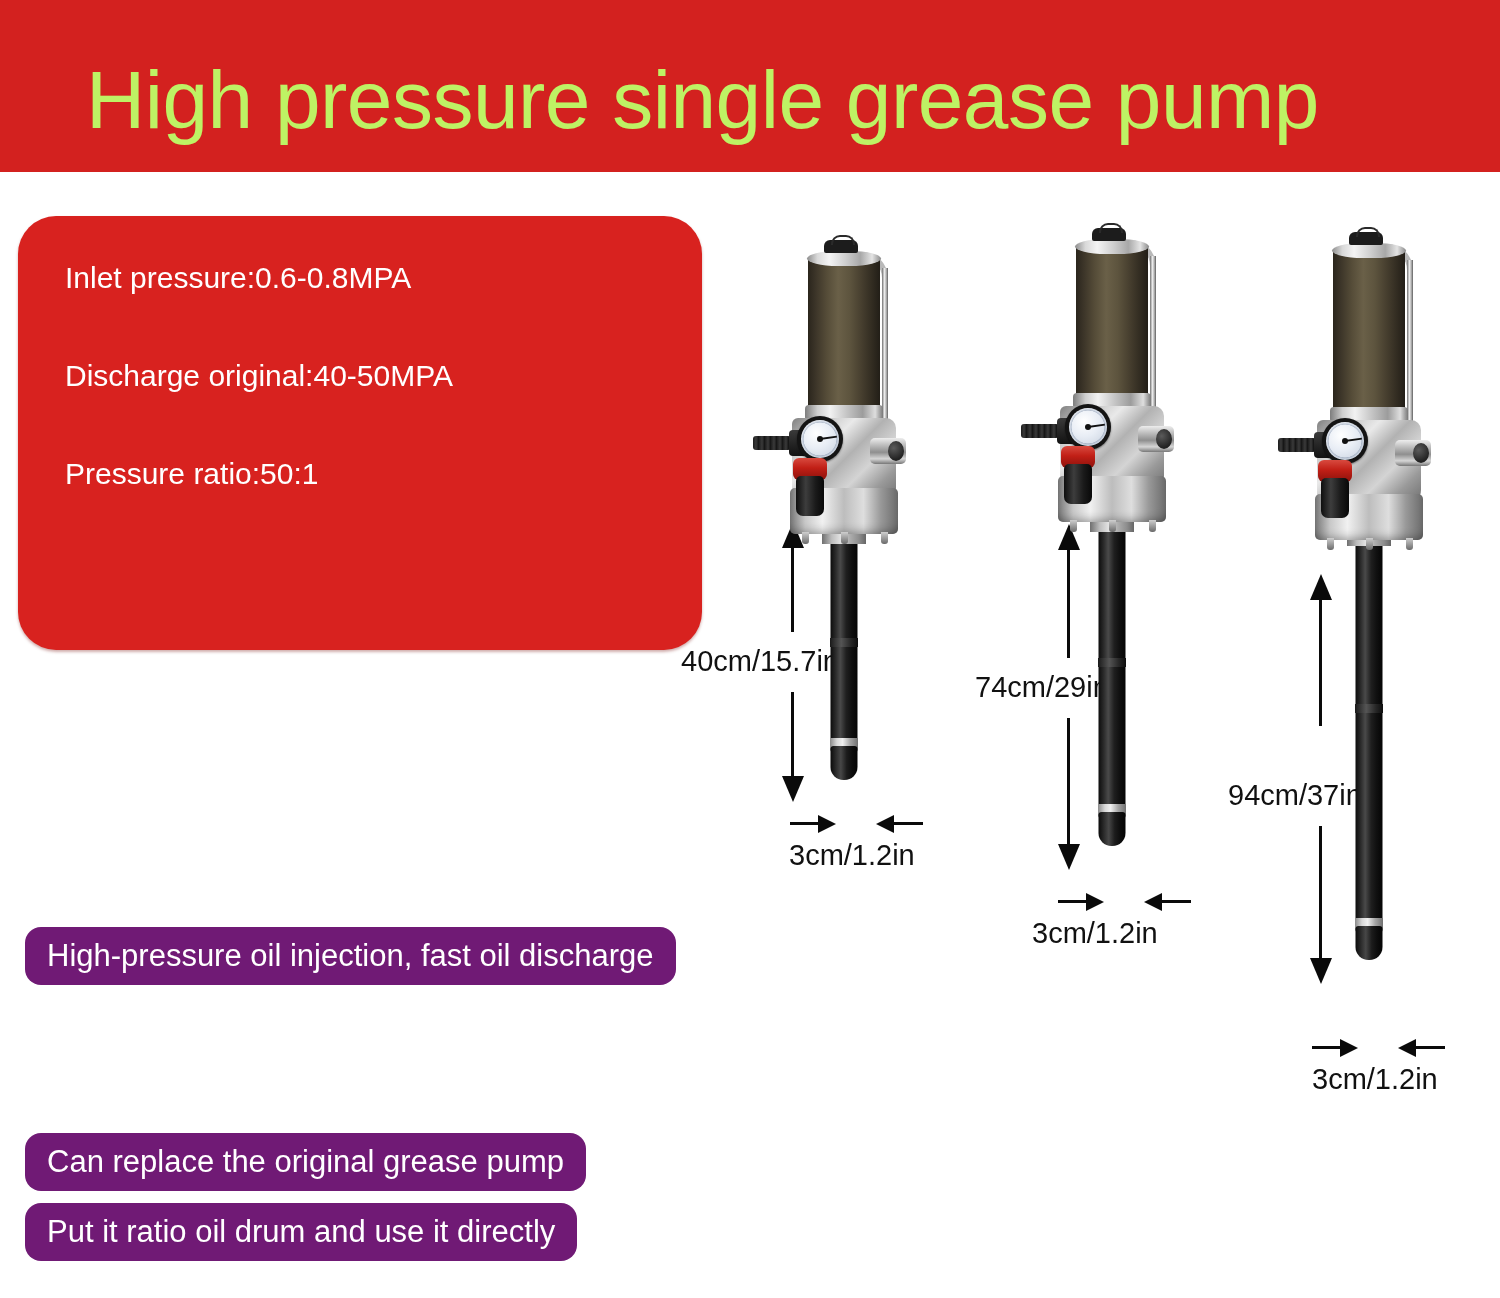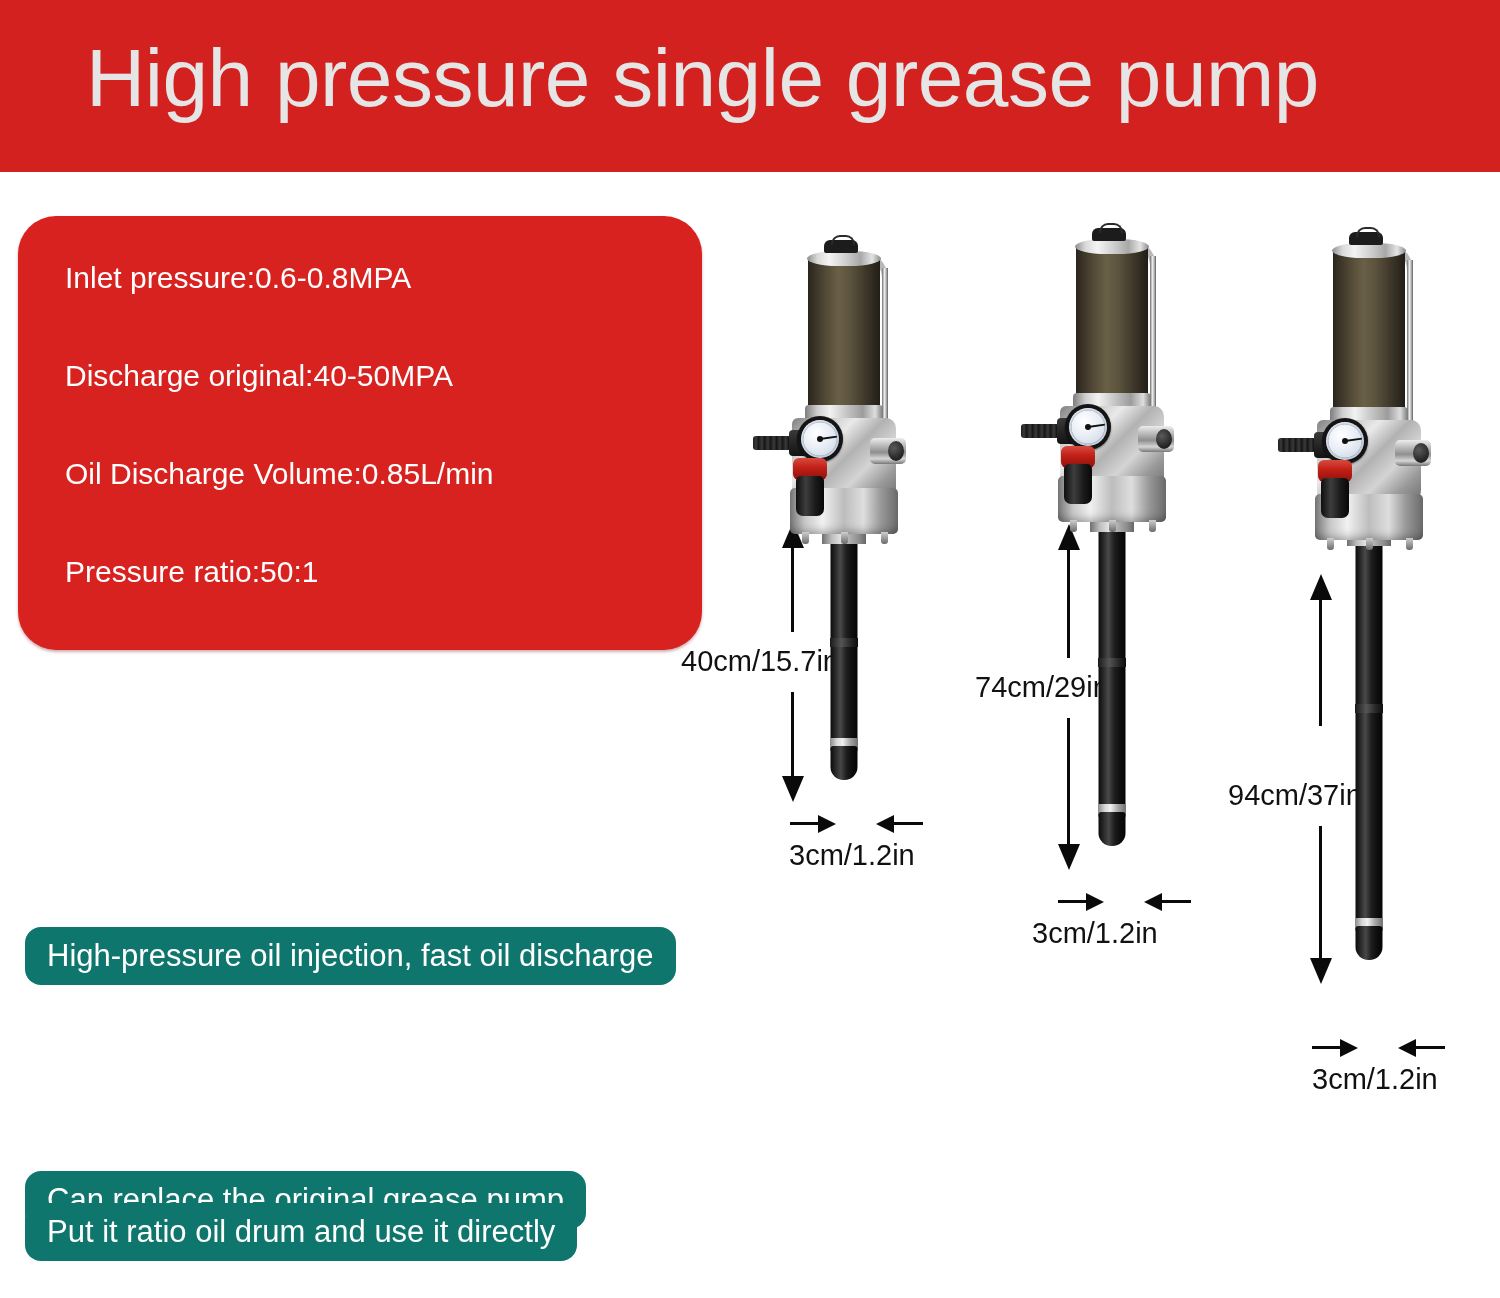--- a/index.html
+++ b/index.html
@@ -23,23 +23,23 @@
     position: absolute;
     left: 0;
     top: 0;
     width: 1500px;
     height: 172px;
     background: #D3211F;
   }
   .header-title {
     position: absolute;
     left: 86px;
-    top: 22px;
+    top: 44px;
     width: 1360px;
-    color: #e5e5e5;
+    color: #bef264;
     font-size: 82px;
     font-weight: 400;
     letter-spacing: -0.5px;
     line-height: 112px;
     white-space: nowrap;
     font-family: "Liberation Sans", sans-serif;
   }
 
   
   .spec-box {
@@ -66,21 +66,21 @@
     font-weight: 400;
     margin-bottom: 62px;
     white-space: nowrap;
     font-family: "Liberation Sans", sans-serif;
   }
   .spec-item:last-child { margin-bottom: 0; }
 
   
   .feature-pill {
     position: absolute;
-    background: #0f766e;
+    background: #701a75;
     border-radius: 16px;
     color: #ffffff;
     font-size: 31px;
     line-height: 58px;
     height: 58px;
     padding: 0 22px;
     white-space: nowrap;
     box-sizing: border-box;
     font-family: "Liberation Sans", sans-serif;
   }
@@ -410,27 +410,26 @@
 <div id="page">
 
   <div class="header-banner">
     <div class="header-title">High pressure single grease pump</div>
   </div>
 
   <div class="spec-box">
     <div class="spec-list">
       <div class="spec-item">Inlet pressure:0.6-0.8MPA</div>
       <div class="spec-item">Discharge original:40-50MPA</div>
-      <div class="spec-item">Oil Discharge Volume:0.85L/min</div>
       <div class="spec-item">Pressure ratio:50:1</div>
     </div>
   </div>
 
   <div class="feature-pill" style="left:25px; top:927px;">High-pressure oil injection, fast oil discharge</div>
-  <div class="feature-pill" style="left:25px; top:1171px;">Can replace the original grease pump</div>
+  <div class="feature-pill" style="left:25px; top:1133px;">Can replace the original grease pump</div>
   <div class="feature-pill" style="left:25px; top:1203px;">Put it ratio oil drum and use it directly</div>
 
   <div class="pump" style="left:745px; top:240px; width:180px; height:600px;">
 
     <div class="motor-vent" style="top:0px; left:96px;"></div>
     <div class="chrome-tube-arc" style="left:99px; top:12px;"></div>
     <div class="chrome-tube-inner" style="left:137px; top:28px; height:230px;"></div>
     <div class="motor-cap" style="top:11px; left:99px;"></div>
     <div class="motor-body" style="top:20px; left:99px; height:150px;"></div>
     <div class="motor-base-ring" style="top:165px; left:99px;"></div>

